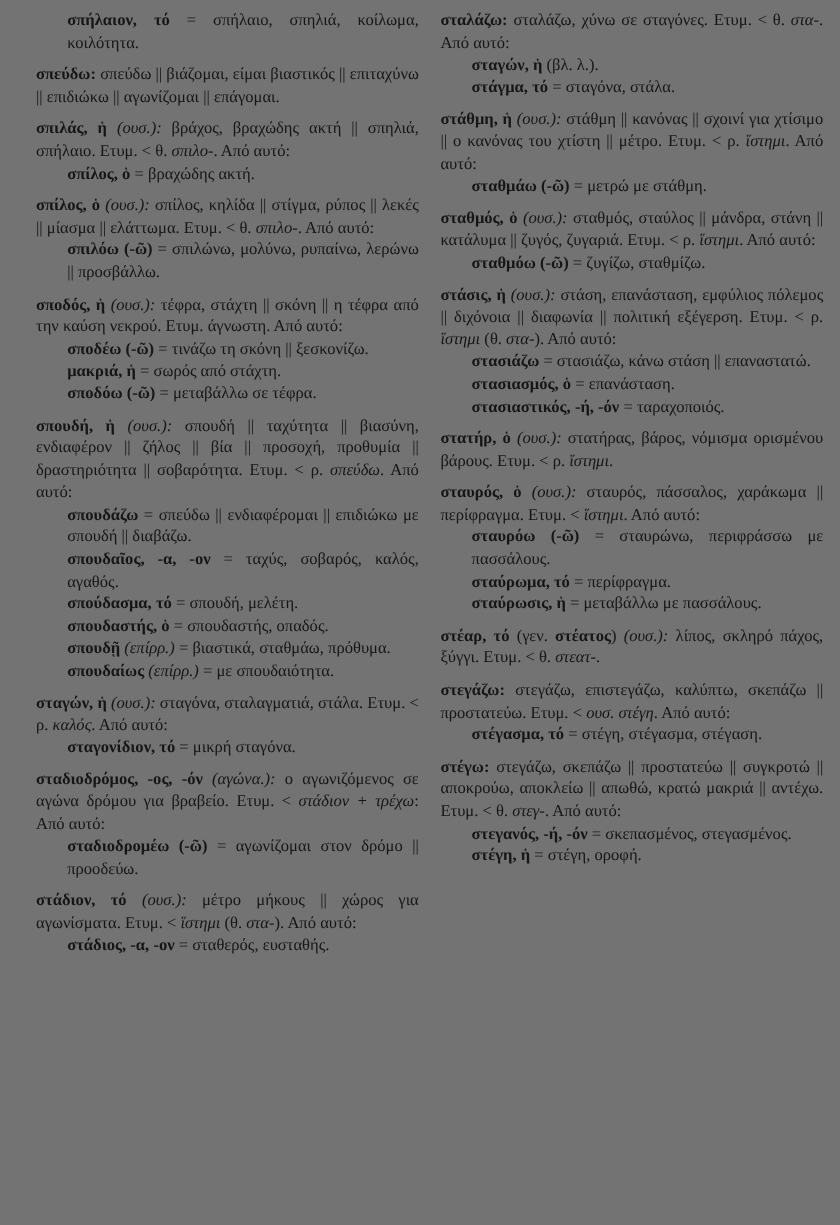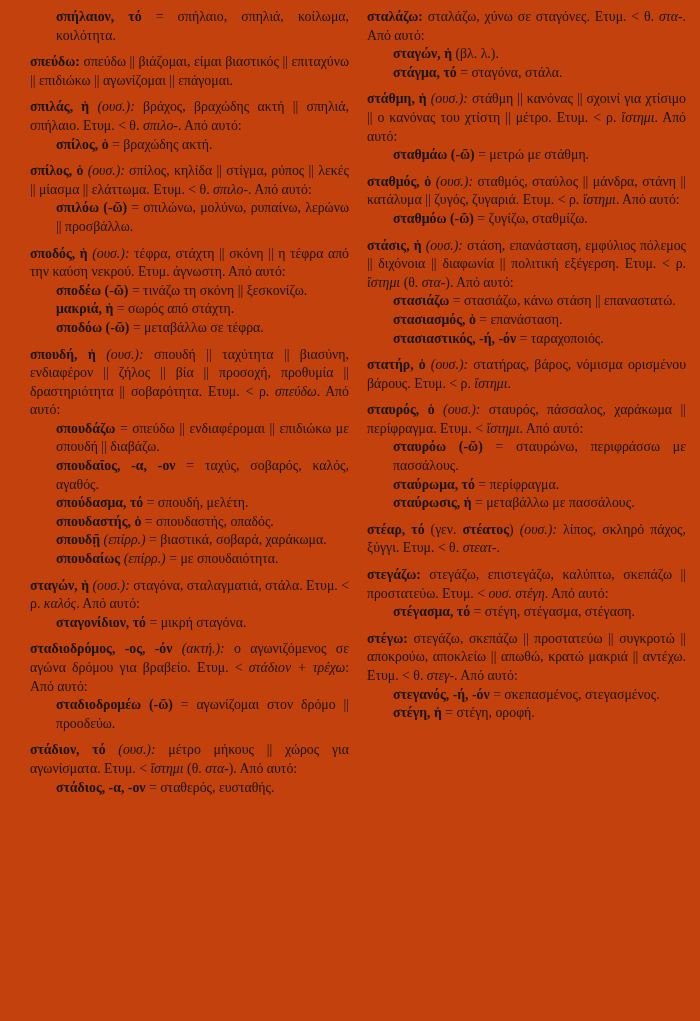--- a/index.html
+++ b/index.html
@@ -1,21 +1,21 @@
 <!DOCTYPE html>
 <html lang="el"><head>
 <meta charset="utf-8">
 <style>
   html, body { margin: 0; padding: 0; background: #ffffff; }
   .page {
     position: relative;
     width: 700px;
     height: 1021px;
     box-sizing: border-box;
-    background: #c2410c;
+    background: #737373;
     color: #161616;
     font-family: "Liberation Serif", "DejaVu Serif", serif;
     font-size: 13.8px;
     line-height: 18.6px;
     padding: 8px 14px 0 30px;
     display: flex;
     gap: 18px;
     overflow: hidden;
   }
   .col { flex: 1 1 0; min-width: 0; }
@@ -39,25 +39,25 @@
       <p class="derivative"><span class="b">σπιλόω (-ῶ) </span><span>= σπιλώνω, μολύνω, ρυπαίνω, λερώνω || προσβάλλω.</span></p>
       <p class="entry"><span class="b">σποδός, ἡ </span><span class="i">(ουσ.):</span><span> τέφρα, στάχτη || σκόνη || η τέφρα από την καύση νεκρού. Ετυμ. άγνωστη. Από αυτό:</span></p>
       <p class="derivative"><span class="b">σποδέω (-ῶ) </span><span>= τινάζω τη σκόνη || ξεσκονίζω.</span></p>
       <p class="derivative"><span class="b">μακριά, ἡ </span><span>= σωρός από στάχτη.</span></p>
       <p class="derivative"><span class="b">σποδόω (-ῶ) </span><span>= μεταβάλλω σε τέφρα.</span></p>
       <p class="entry"><span class="b">σπουδή, ἡ </span><span class="i">(ουσ.):</span><span> σπουδή || ταχύτητα || βιασύνη, ενδιαφέρον || ζήλος || βία || προσοχή, προθυμία || δραστηριότητα || σοβαρότητα. Ετυμ. &lt; ρ. </span><span class="i">σπεύδω</span><span>. Από αυτό:</span></p>
       <p class="derivative"><span class="b">σπουδάζω </span><span>= σπεύδω || ενδιαφέρομαι || επιδιώκω με σπουδή || διαβάζω.</span></p>
       <p class="derivative"><span class="b">σπουδαῖος, -α, -ον </span><span>= ταχύς, σοβαρός, καλός, αγαθός.</span></p>
       <p class="derivative"><span class="b">σπούδασμα, τό </span><span>= σπουδή, μελέτη.</span></p>
       <p class="derivative"><span class="b">σπουδαστής, ὁ </span><span>= σπουδαστής, οπαδός.</span></p>
-      <p class="derivative"><span class="b">σπουδῇ </span><span class="i">(επίρρ.)</span><span> = βιαστικά, σοβαρά, χαράκωμα.</span></p>
+      <p class="derivative"><span class="b">σπουδῇ </span><span class="i">(επίρρ.)</span><span> = βιαστικά, σταθμάω, πρόθυμα.</span></p>
       <p class="derivative"><span class="b">σπουδαίως </span><span class="i">(επίρρ.)</span><span> = με σπουδαιότητα.</span></p>
       <p class="entry"><span class="b">σταγών, ἡ </span><span class="i">(ουσ.):</span><span> σταγόνα, σταλαγματιά, στάλα. Ετυμ. &lt; ρ. </span><span class="i">καλός</span><span>. Από αυτό:</span></p>
       <p class="derivative"><span class="b">σταγονίδιον, τό </span><span>= μικρή σταγόνα.</span></p>
-      <p class="entry"><span class="b">σταδιοδρόμος, -ος, -όν </span><span class="i">(ακτή.):</span><span> ο αγωνιζόμενος σε αγώνα δρόμου για βραβείο. Ετυμ. &lt; </span><span class="i">στάδιον + τρέχω</span><span>: Από αυτό:</span></p>
+      <p class="entry"><span class="b">σταδιοδρόμος, -ος, -όν </span><span class="i">(αγώνα.):</span><span> ο αγωνιζόμενος σε αγώνα δρόμου για βραβείο. Ετυμ. &lt; </span><span class="i">στάδιον + τρέχω</span><span>: Από αυτό:</span></p>
       <p class="derivative"><span class="b">σταδιοδρομέω (-ῶ) </span><span>= αγωνίζομαι στον δρόμο || προοδεύω.</span></p>
       <p class="entry"><span class="b">στάδιον, τό </span><span class="i">(ουσ.):</span><span> μέτρο μήκους || χώρος για αγωνίσματα. Ετυμ. &lt; </span><span class="i">ἵστημι</span><span> (θ. </span><span class="i">στα-</span><span>). Από αυτό:</span></p>
       <p class="derivative"><span class="b">στάδιος, -α, -ον </span><span>= σταθερός, ευσταθής.</span></p>
     </div>
   <div class="col">
       <p class="entry"><span class="b">σταλάζω:</span><span> σταλάζω, χύνω σε σταγόνες. Ετυμ. &lt; θ. </span><span class="i">στα-</span><span>. Από αυτό:</span></p>
       <p class="derivative"><span class="b">σταγών, ἡ </span><span>(βλ. λ.).</span></p>
       <p class="derivative"><span class="b">στάγμα, τό </span><span>= σταγόνα, στάλα.</span></p>
       <p class="entry"><span class="b">στάθμη, ἡ </span><span class="i">(ουσ.):</span><span> στάθμη || κανόνας || σχοινί για χτίσιμο || ο κανόνας του χτίστη || μέτρο. Ετυμ. &lt; ρ. </span><span class="i">ἵστημι</span><span>. Από αυτό:</span></p>
       <p class="derivative"><span class="b">σταθμάω (-ῶ) </span><span>= μετρώ με στάθμη.</span></p>

